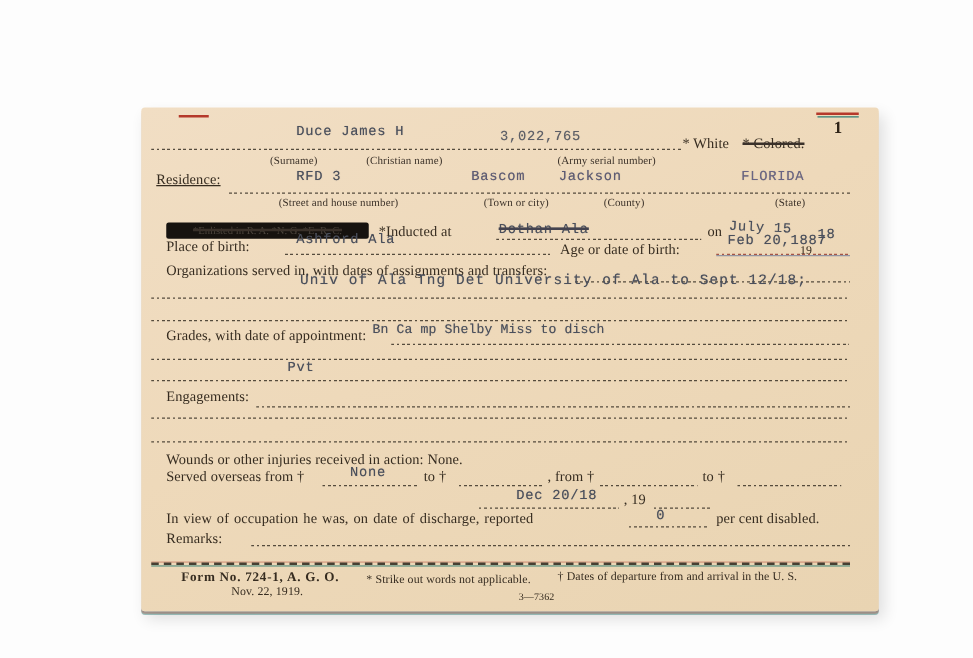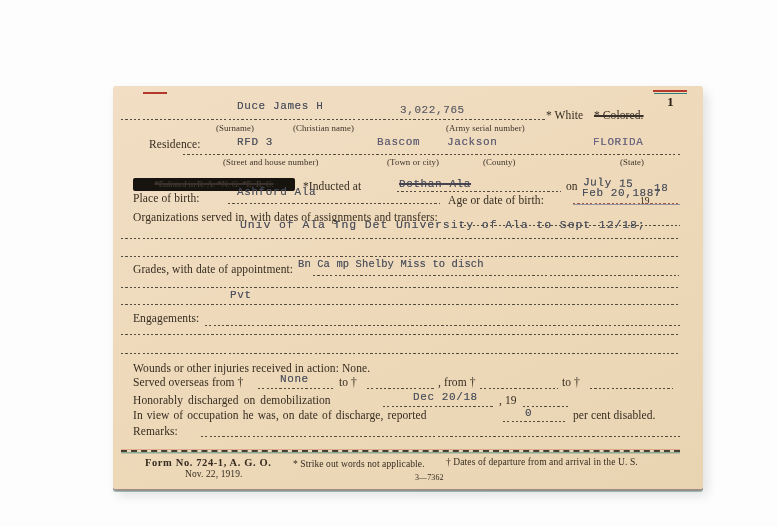--- a/index.html
+++ b/index.html
@@ -66,21 +66,21 @@
 
     <div class="typed" style="left:124px;top:15px;">Duce James H</div>
     <div class="typed" style="left:287px;top:19px;opacity:0.88;">3,022,765</div>
     <div class="dl" style="left:8px;top:33px;width:424px;"></div>
     <div class="printed" style="left:433px;top:24px;">* White</div>
     <div class="printed struck" style="left:481px;top:24px;">* Colored.</div>
     <div class="printed caption" style="left:103px;top:38px;">(Surname)</div>
     <div class="printed caption" style="left:180px;top:38px;">(Christian name)</div>
     <div class="printed caption" style="left:333px;top:38px;">(Army serial number)</div>
 
-    <div class="printed" style="left:36px;top:53px;">Residence:</div>
+    <div class="printed" style="left:12px;top:53px;text-decoration:underline;">Residence:</div>
     <div class="typed" style="left:124px;top:51px;">RFD 3</div>
     <div class="typed t-light" style="left:264px;top:51px;">Bascom</div>
     <div class="typed t-light" style="left:334px;top:51px;">Jackson</div>
     <div class="typed t-faded" style="left:480px;top:51px;">FLORIDA</div>
     <div class="dl" style="left:70px;top:68px;width:497px;"></div>
     <div class="printed caption" style="left:110px;top:72px;">(Street and house number)</div>
     <div class="printed caption" style="left:274px;top:72px;">(Town or city)</div>
     <div class="printed caption" style="left:370px;top:72px;">(County)</div>
     <div class="printed caption" style="left:507px;top:72px;">(State)</div>
 
@@ -123,21 +123,20 @@
     <div class="printed" style="left:20px;top:291px;">Served overseas from †</div>
     <div class="typed" style="left:147px;top:288px;padding-left:20px;">None</div>
     <div class="dl" style="left:145px;top:302px;width:76px;"></div>
     <div class="printed" style="left:226px;top:291px;">to †</div>
     <div class="dl" style="left:254px;top:302px;width:68px;"></div>
     <div class="printed" style="left:325px;top:291px;">, from †</div>
     <div class="dl" style="left:367px;top:302px;width:78px;"></div>
     <div class="printed" style="left:449px;top:291px;">to †</div>
     <div class="dl" style="left:477px;top:302px;width:83px;"></div>
 
-    <div class="printed" style="left:20px;top:309px;word-spacing:2px;">Honorably discharged on demobilization</div>
     <div class="dl" style="left:270px;top:320px;width:112px;"></div>
     <div class="typed" style="left:300px;top:306px;">Dec 20/18</div>
     <div class="printed" style="left:386px;top:309px;">, 19</div>
     <div class="dl" style="left:410px;top:320px;width:46px;"></div>
 
     <div class="printed" style="left:20px;top:324px;word-spacing:1px;">In view of occupation he was, on date of discharge, reported</div>
     <div class="dl" style="left:390px;top:335px;width:64px;"></div>
     <div class="typed" style="left:412px;top:322px;">0</div>
     <div class="printed" style="left:460px;top:324px;">per cent disabled.</div>
 

